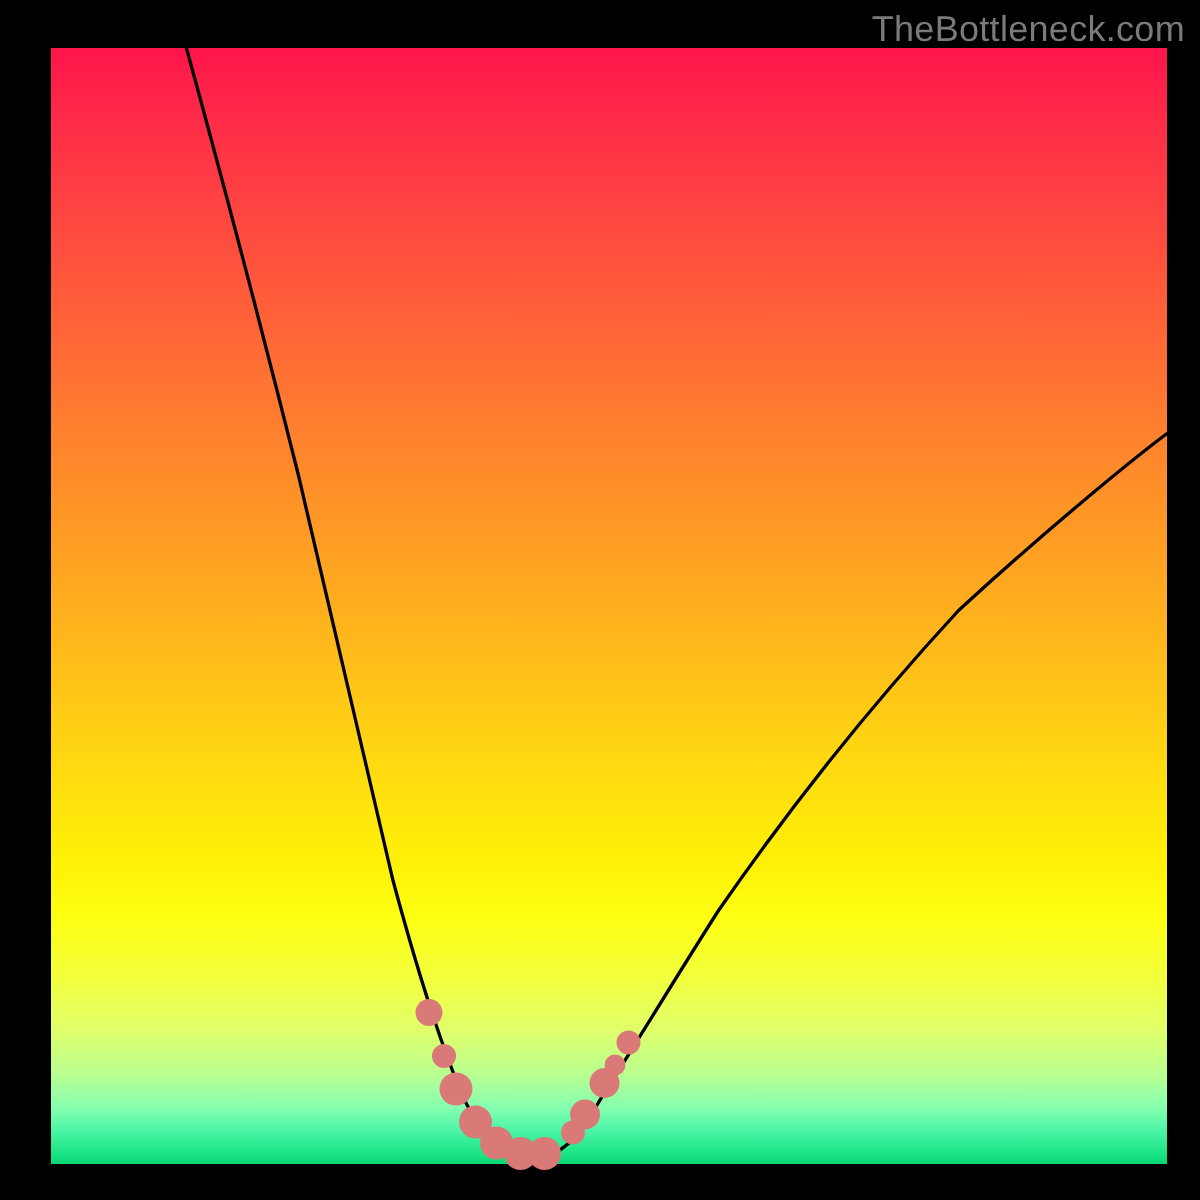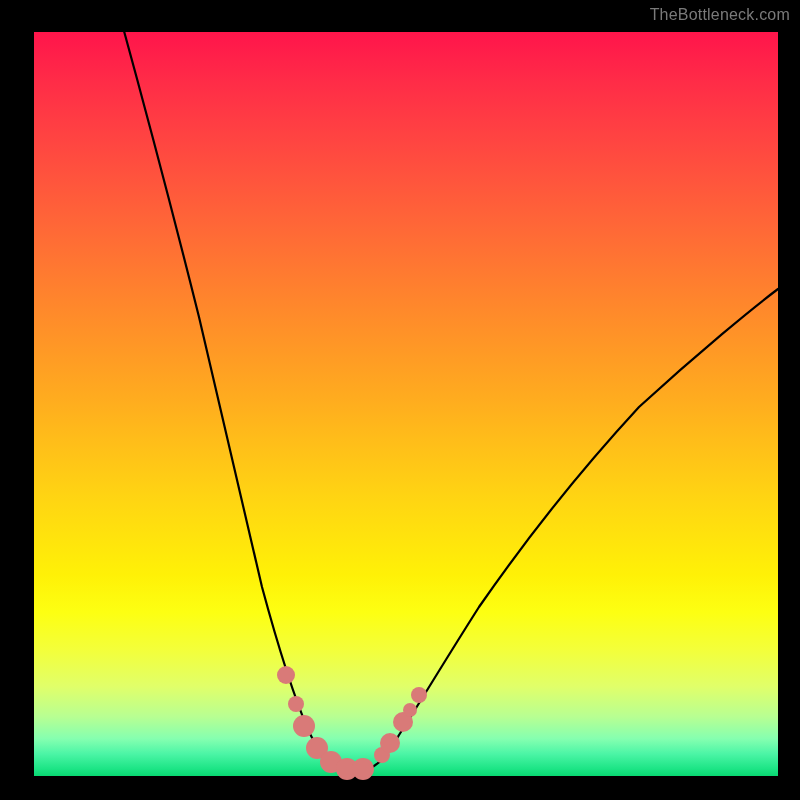--- a/index.html
+++ b/index.html
@@ -43,21 +43,21 @@
       #4cf5a6 97%,
       #1de586 99%,
       #09d872 100%
     );
   }
   .watermark {
     position: absolute;
     top: 6px;
     right: 10px;
     color: #7a7a7a;
-    font-size: 16px;
+    font-size: 24px;
     letter-spacing: 0.2px;
     font-weight: 400;
   }
   svg.curve {
     position: absolute;
     left: 0;
     top: 0;
     width: 744px;
     height: 744px;
     overflow: visible;

